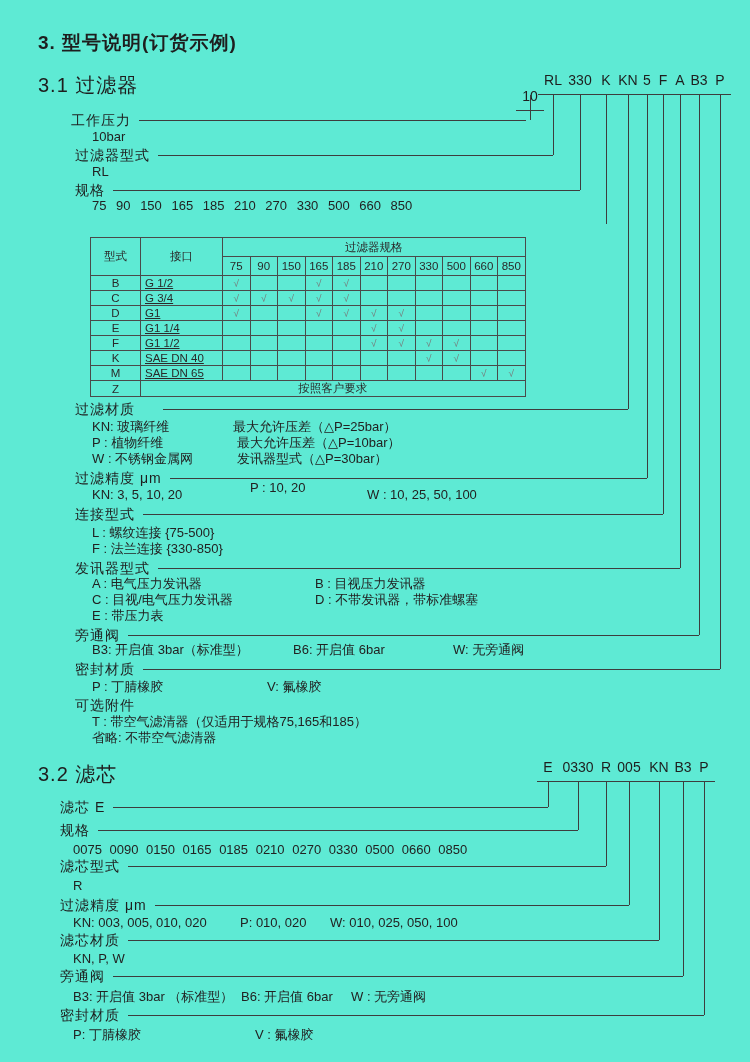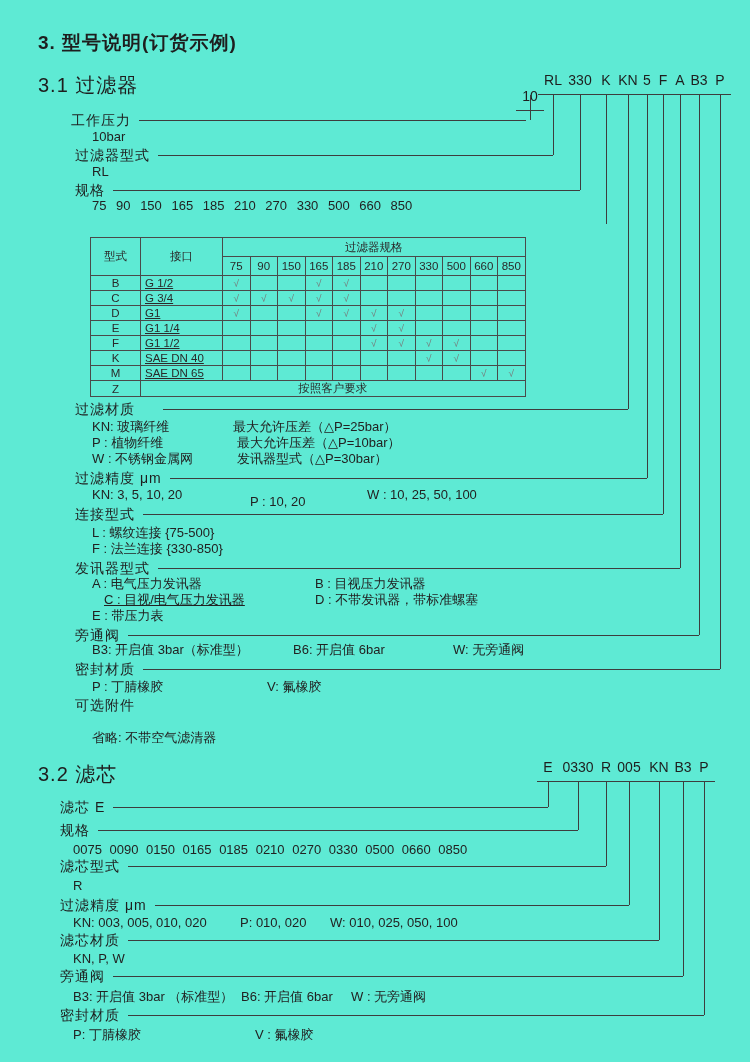--- a/index.html
+++ b/index.html
@@ -227,39 +227,40 @@
     </table>
 
   <span class="val" style="left:92px;top:418px;">KN: 玻璃纤维</span>
   <span class="val" style="left:225px;top:418px;margin-left:8px;">最大允许压差（△P=25bar）</span>
   <span class="val" style="left:92px;top:434px;">P : 植物纤维</span>
   <span class="val" style="left:237px;top:434px;">最大允许压差（△P=10bar）</span>
   <span class="val" style="left:92px;top:450px;">W : 不锈钢金属网</span>
   <span class="val" style="left:237px;top:450px;">发讯器型式（△P=30bar）</span>
 
   <span class="val" style="left:92px;top:487px;">KN: 3, 5, 10, 20</span>
-  <span class="val" style="left:250px;top:494px;">P : 10, 20</span>
+  <span class="val" style="left:250px;top:480px;">P : 10, 20</span>
   <span class="val" style="left:367px;top:487px;">W : 10, 25, 50, 100</span>
 
   <span class="val" style="left:92px;top:524px;">L : 螺纹连接 {75-500}</span>
   <span class="val" style="left:92px;top:540px;">F : 法兰连接 {330-850}</span>
 
   <span class="val" style="left:92px;top:575px;">A : 电气压力发讯器</span>
   <span class="val" style="left:315px;top:575px;">B : 目视压力发讯器</span>
-  <span class="val" style="left:104px;top:591px;text-decoration:underline;">C : 目视/电气压力发讯器</span>
+  <span class="val" style="left:92px;top:591px;">C : 目视/电气压力发讯器</span>
   <span class="val" style="left:315px;top:591px;">D : 不带发讯器，带标准螺塞</span>
   <span class="val" style="left:92px;top:607px;">E : 带压力表</span>
 
   <span class="val" style="left:92px;top:641px;">B3: 开启值 3bar（标准型）</span>
   <span class="val" style="left:293px;top:641px;">B6: 开启值 6bar</span>
   <span class="val" style="left:453px;top:641px;">W: 无旁通阀</span>
 
   <span class="val" style="left:92px;top:678px;">P : 丁腈橡胶</span>
   <span class="val" style="left:267px;top:678px;">V: 氟橡胶</span>
 
+  <span class="val" style="left:92px;top:713px;">T : 带空气滤清器（仅适用于规格75,165和185）</span>
   <span class="val" style="left:92px;top:729px;">省略: 不带空气滤清器</span>
 
   <div class="sec-heading" style="left:38px;top:761px;">3.2 滤芯</div>
 
   <div class="lbl-row" style="left:60px;top:799px;width:488px;">
       <span>滤芯 E</span>
       <i class="ln"></i>
     </div>
   <div class="lbl-row" style="left:60px;top:822px;width:518px;">
       <span>规格</span>

